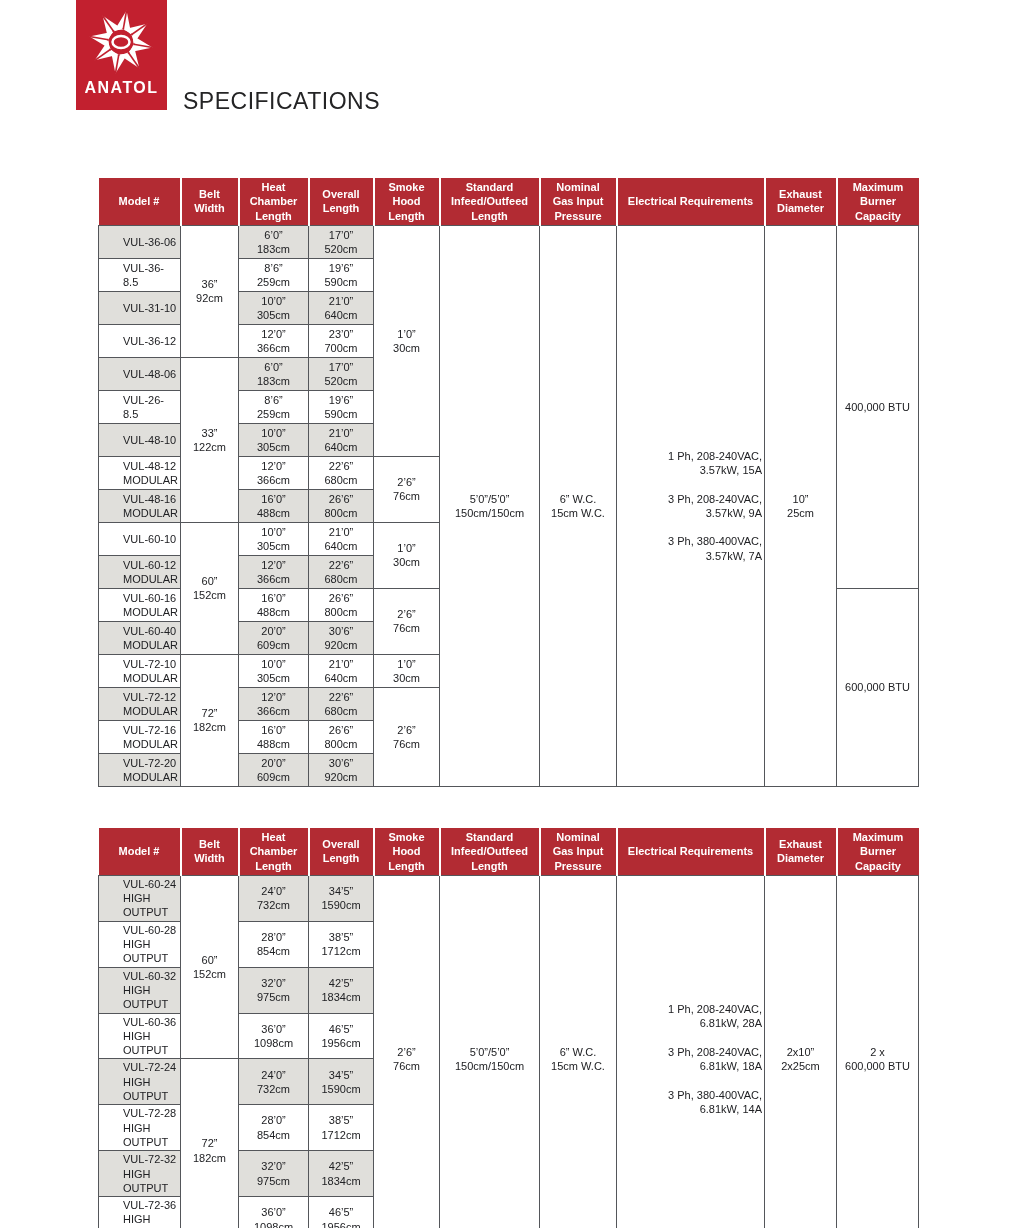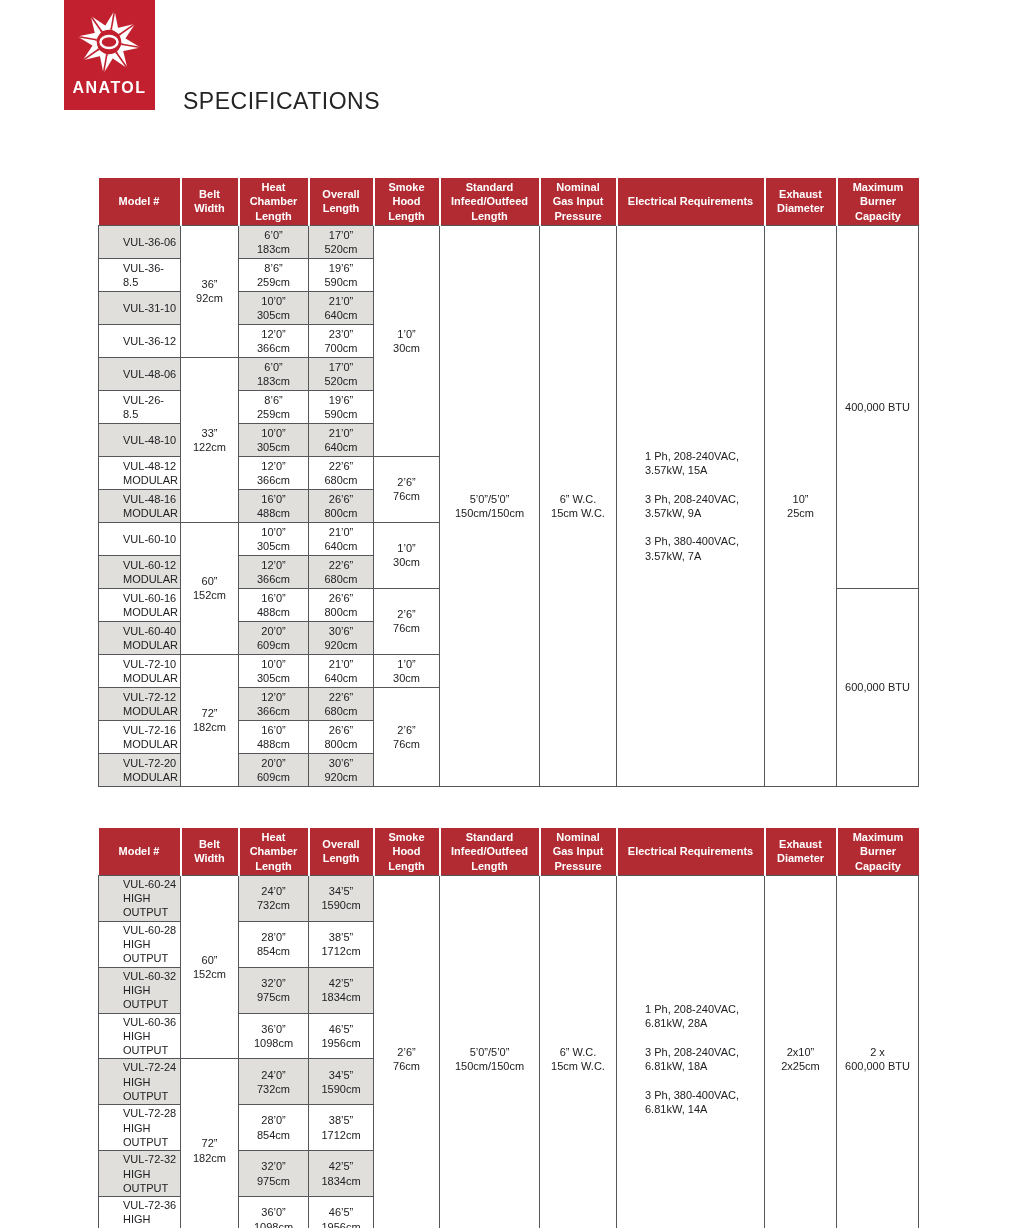--- a/index.html
+++ b/index.html
@@ -4,21 +4,21 @@
 <style>
   * { box-sizing: border-box; }
   html, body { margin: 0; padding: 0; }
   body {
     width: 1016px; height: 1228px; position: relative;
     background: #ffffff;
     font-family: "Liberation Sans", sans-serif;
     color: #202124;
   }
   .logo {
-    position: absolute; left: 64px; top: 0; width: 91px; height: 110px;
+    position: absolute; left: 76px; top: 0; width: 91px; height: 110px;
     background: #c2202f;
   }
   .logo svg { position: absolute; left: 9px; top: 4px; }
   .logo-text {
     position: absolute; bottom: 13px; left: 0; width: 100%;
     text-align: center; color: #fff; font-weight: bold;
     font-size: 16px; letter-spacing: 1.5px;
   }
   .title {
     position: absolute; left: 183px; top: 88px; margin: 0;
@@ -37,21 +37,21 @@
   }
   .spec-table th:first-child { border-left: none; }
   .spec-table td {
     border: 1px solid #54565a;
     font-size: 11px; line-height: 1.3; white-space: pre-line;
     text-align: center; vertical-align: middle;
     height: 33px; padding: 1px 2px; background: #ffffff;
   }
   .spec-table td.model { text-align: left; padding-left: 24px; }
   .spec-table td.shaded { background: #e0dfdb; }
-  .spec-table td.electrical { text-align: left; padding-left: 28px; }
+  .spec-table td.electrical { text-align: right; padding-left: 28px; }
 </style>
 </head>
 <body>
 
 <div class="logo">
   <svg width="72" height="72" viewBox="0 0 72 72">
     <g transform="translate(36,38)">
       <g id="blades">
           <g transform="rotate(10)">
             <polygon points="0,-32 9,-9 0,-14 -9,-9" fill="#ffffff"></polygon>

